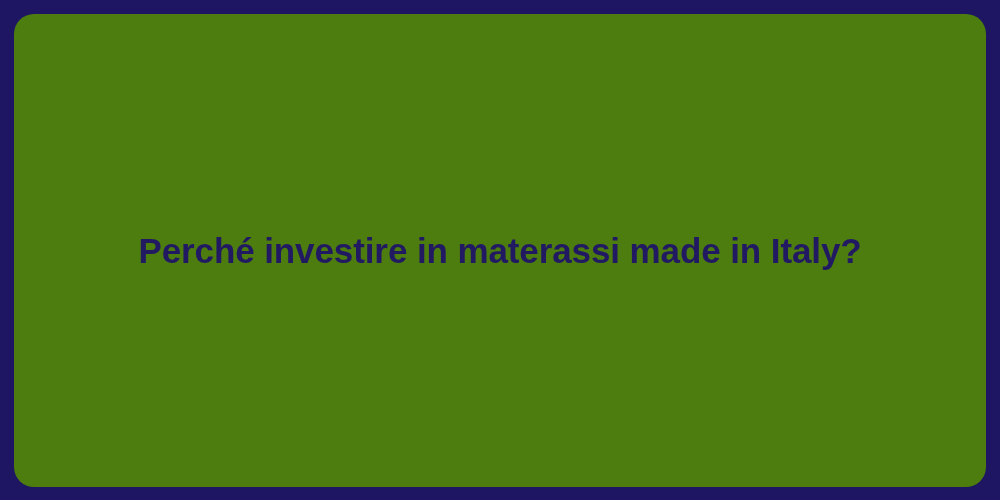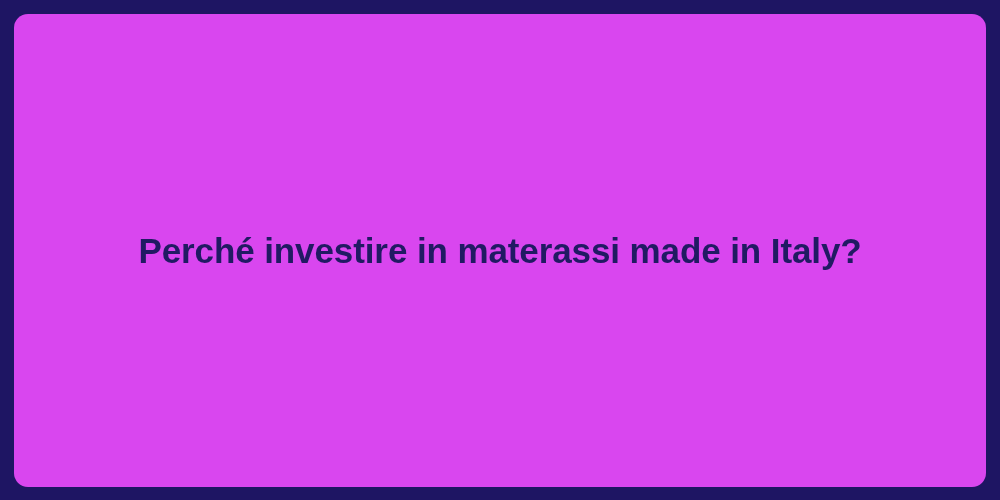--- a/index.html
+++ b/index.html
@@ -22,22 +22,22 @@
     height: 500px;
     background: #1e1563;
     padding: 14px 14px 13px 14px;
   }
 
   
   .card {
     box-sizing: border-box;
     width: 100%;
     height: 100%;
-    background: #d946ef;
-    border-radius: 14px;
+    background: #4d7c0f;
+    border-radius: 20px;
     display: flex;
     align-items: center;
     justify-content: center;
     overflow: hidden;
   }
 
   .headline {
     margin: 0;
     padding: 0 24px;
     color: #211a63;

